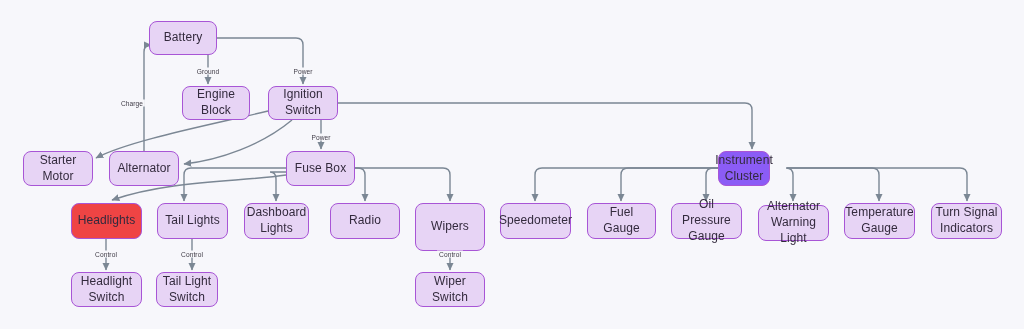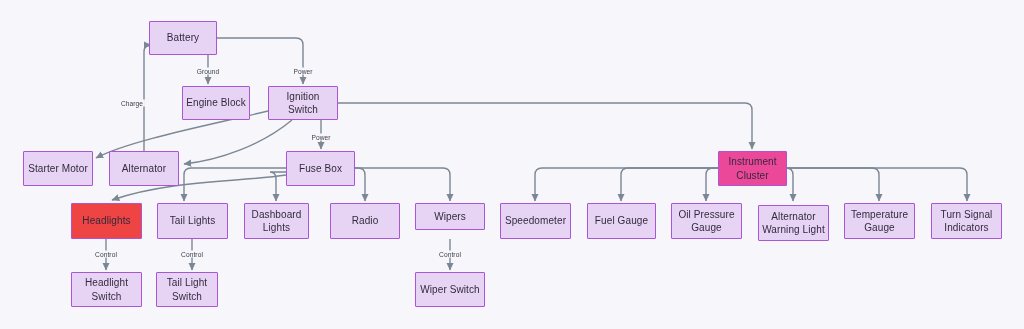--- a/index.html
+++ b/index.html
@@ -25,27 +25,27 @@
   .edge-path {
     fill: none;
     stroke: #7b8794;
     stroke-width: 1.4px;
   }
   .node {
     position: absolute;
     box-sizing: border-box;
     background: #e7d4f5;
     border: 1.3px solid #a855d6;
-    border-radius: 1px;
+    border-radius: 8px;
     display: flex;
     align-items: center;
     justify-content: center;
     text-align: center;
     color: #332a3d;
-    font-size: 10px;
+    font-size: 12px;
     line-height: 1.32;
     letter-spacing: 0.1px;
     padding: 2px 3px;
   }
   .edge-label {
     position: absolute;
     transform: translate(-50%, -50%);
     font-size: 6.6px;
     color: #3f3b46;
     background: #f7f7fb;
@@ -108,26 +108,26 @@
 
     <path class="edge-path" d="M 450,239 L 450,270" marker-end="url(#arrow)" style="stroke: rgb(123, 135, 148);"></path>
   </svg>
 
   <div class="node" style="left: 149px; top: 21px; width: 68px; height: 34px; background: rgb(231, 212, 245); border-color: rgb(168, 85, 214);">Battery</div>
   <div class="node" style="left: 182px; top: 86px; width: 68px; height: 34px; background: rgb(231, 212, 245); border-color: rgb(168, 85, 214);">Engine Block</div>
   <div class="node" style="left: 268px; top: 86px; width: 70px; height: 34px; background: rgb(231, 212, 245); border-color: rgb(168, 85, 214);">Ignition Switch</div>
   <div class="node" style="left: 23px; top: 151px; width: 70px; height: 35px; background: rgb(231, 212, 245); border-color: rgb(168, 85, 214);">Starter Motor</div>
   <div class="node" style="left: 109px; top: 151px; width: 70px; height: 35px; background: rgb(231, 212, 245); border-color: rgb(168, 85, 214);">Alternator</div>
   <div class="node" style="left: 286px; top: 151px; width: 69px; height: 35px; background: rgb(231, 212, 245); border-color: rgb(168, 85, 214);">Fuse Box</div>
-  <div class="node" style="left: 718px; top: 151px; width: 69px; height: 35px; background: #ec4899; border-color: rgb(168, 85, 214);">Instrument Cluster</div>
+  <div class="node" style="left: 718px; top: 151px; width: 52px; height: 35px; background: #8b5cf6; border-color: rgb(168, 85, 214);">Instrument Cluster</div>
   <div class="node" style="left: 71px; top: 203px; width: 71px; height: 36px; background: #ef4444; border-color: rgb(168, 85, 214);">Headlights</div>
   <div class="node" style="left: 157px; top: 203px; width: 71px; height: 36px; background: rgb(231, 212, 245); border-color: rgb(168, 85, 214);">Tail Lights</div>
   <div class="node" style="left: 244px; top: 203px; width: 65px; height: 36px; background: rgb(231, 212, 245); border-color: rgb(168, 85, 214);">Dashboard Lights</div>
   <div class="node" style="left: 330px; top: 203px; width: 70px; height: 36px; background: rgb(231, 212, 245); border-color: rgb(168, 85, 214);">Radio</div>
-  <div class="node" style="left: 415px; top: 203px; width: 70px; height: 27px; background: rgb(231, 212, 245); border-color: rgb(168, 85, 214);">Wipers</div>
+  <div class="node" style="left: 415px; top: 203px; width: 70px; height: 48px; background: rgb(231, 212, 245); border-color: rgb(168, 85, 214);">Wipers</div>
   <div class="node" style="left: 500px; top: 203px; width: 71px; height: 36px; background: rgb(231, 212, 245); border-color: rgb(168, 85, 214);">Speedometer</div>
   <div class="node" style="left: 587px; top: 203px; width: 69px; height: 36px; background: rgb(231, 212, 245); border-color: rgb(168, 85, 214);">Fuel Gauge</div>
   <div class="node" style="left: 671px; top: 203px; width: 71px; height: 36px; background: rgb(231, 212, 245); border-color: rgb(168, 85, 214);">Oil Pressure Gauge</div>
   <div class="node" style="left: 758px; top: 205px; width: 71px; height: 36px; background: rgb(231, 212, 245); border-color: rgb(168, 85, 214);">Alternator Warning Light</div>
   <div class="node" style="left: 844px; top: 203px; width: 71px; height: 36px; background: rgb(231, 212, 245); border-color: rgb(168, 85, 214);">Temperature Gauge</div>
   <div class="node" style="left: 931px; top: 203px; width: 71px; height: 36px; background: rgb(231, 212, 245); border-color: rgb(168, 85, 214);">Turn Signal Indicators</div>
   <div class="node" style="left: 71px; top: 272px; width: 71px; height: 35px; background: rgb(231, 212, 245); border-color: rgb(168, 85, 214);">Headlight Switch</div>
   <div class="node" style="left: 156px; top: 272px; width: 62px; height: 35px; background: rgb(231, 212, 245); border-color: rgb(168, 85, 214);">Tail Light Switch</div>
   <div class="node" style="left: 415px; top: 272px; width: 70px; height: 35px; background: rgb(231, 212, 245); border-color: rgb(168, 85, 214);">Wiper Switch</div>
 

